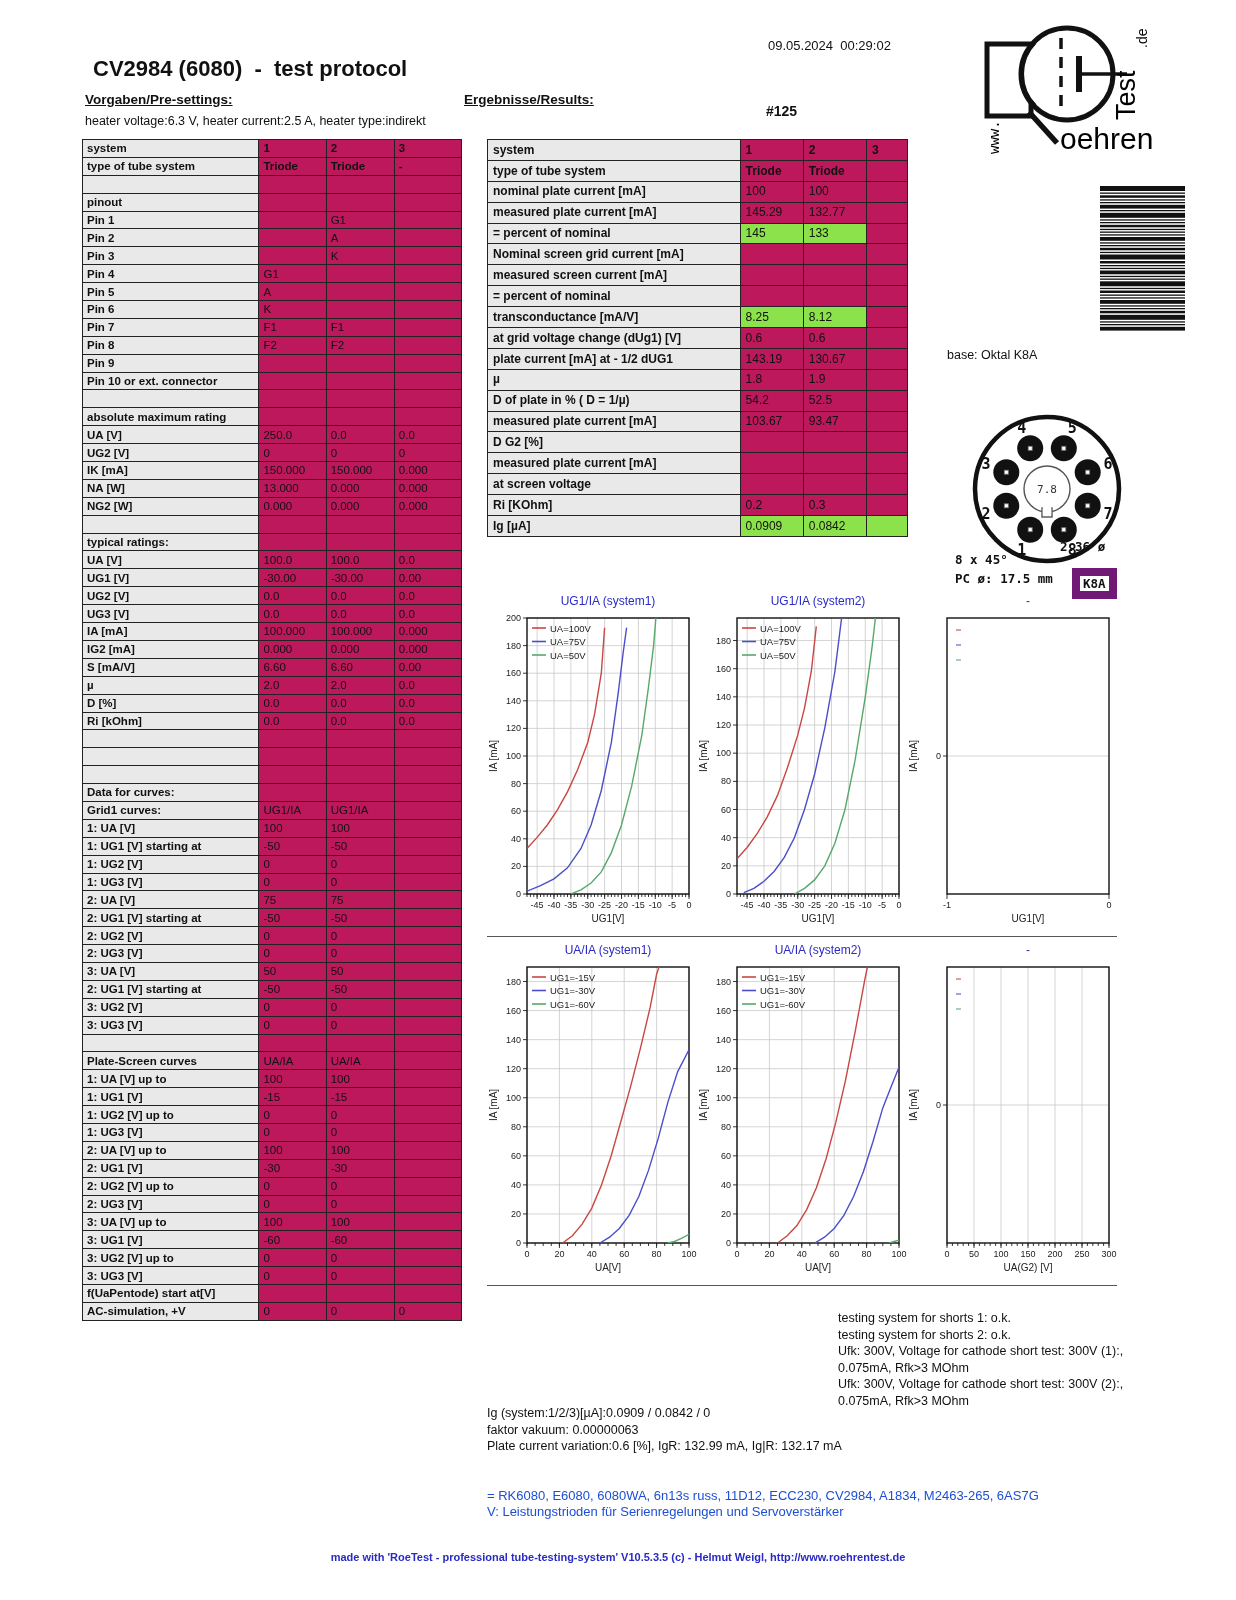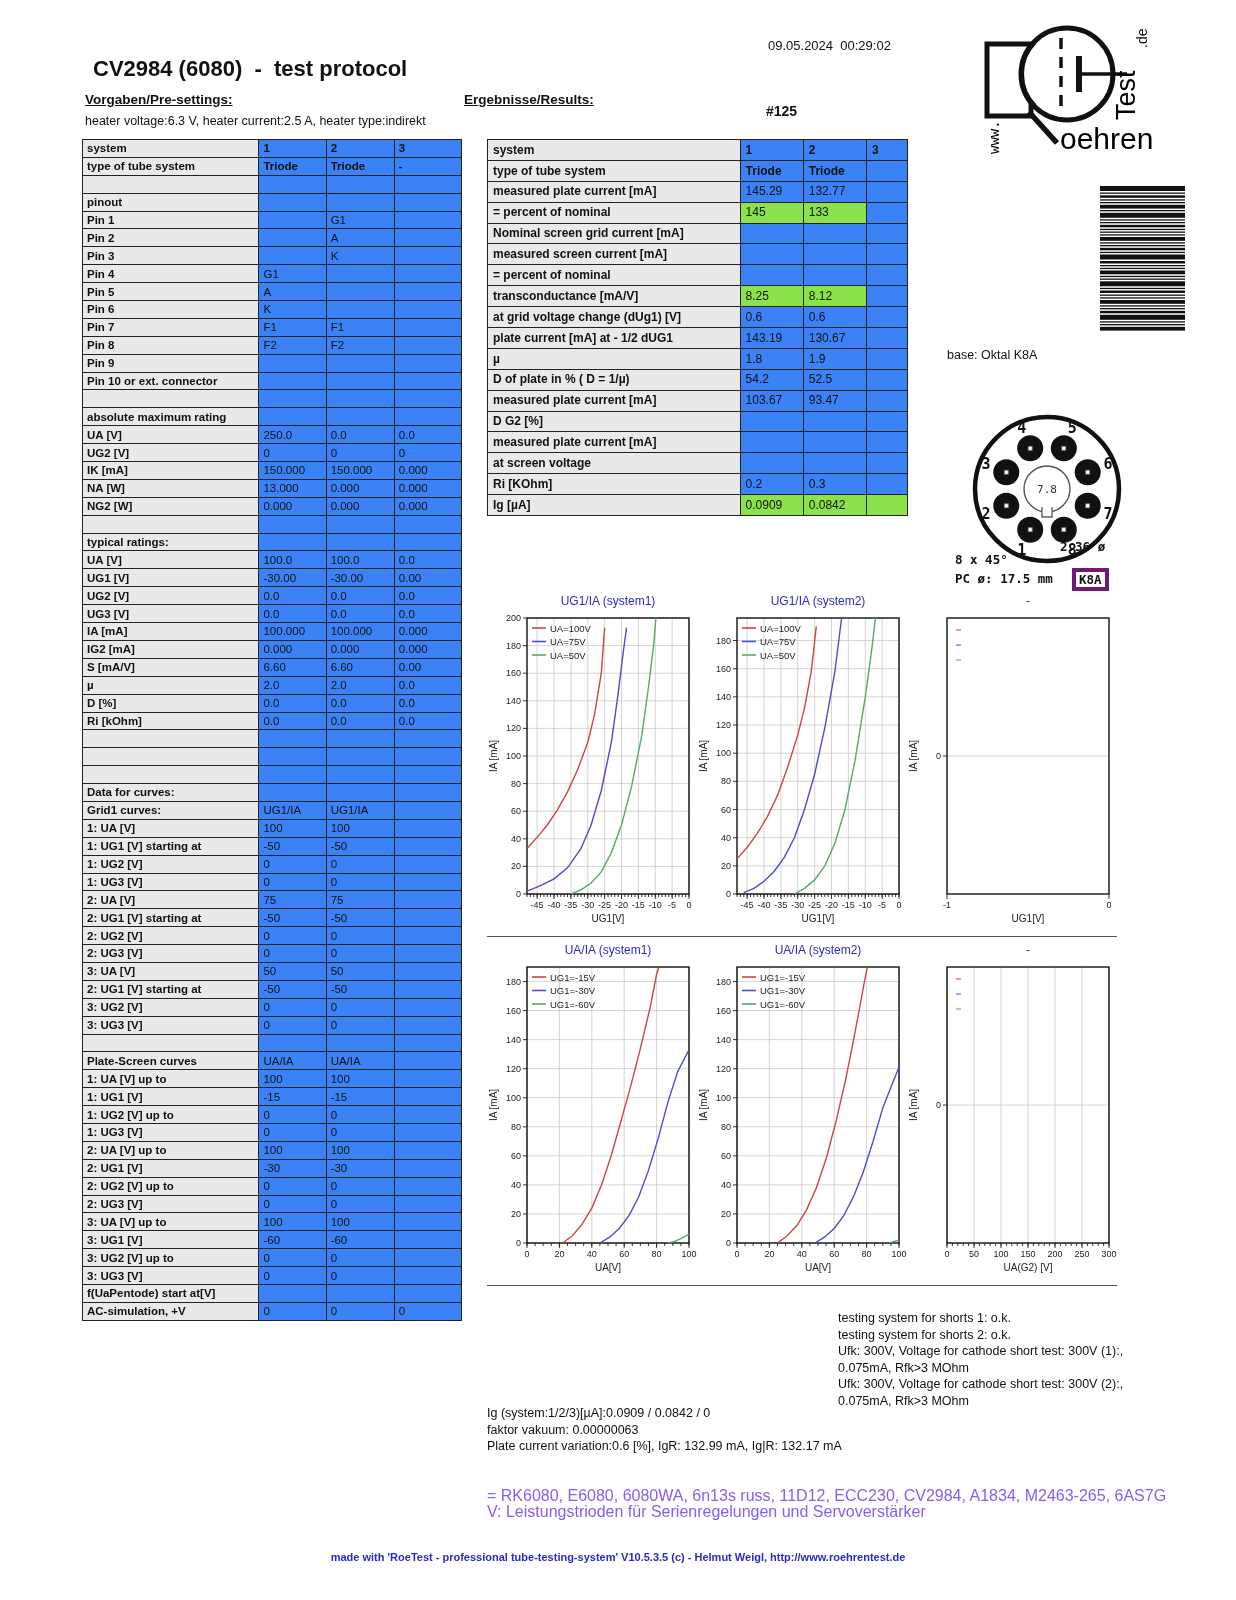--- a/index.html
+++ b/index.html
@@ -6,53 +6,53 @@
   .page{position:relative;width:1236px;height:1600px;background:#fff;overflow:hidden;
         font-family:"Liberation Sans",sans-serif;color:#111}
   .abs{position:absolute}
   .date{left:768px;top:38px;font-size:13px;white-space:pre}
   .title{left:85px;top:48px;font-size:22px;font-weight:bold;margin:8px;white-space:pre}
   .heading{font-size:13.5px;font-weight:bold;text-decoration:underline;white-space:nowrap}
   .h-pre{left:85px;top:92px}
   .h-res{left:464px;top:92px}
   .sub{left:85px;top:114px;font-size:12.5px;white-space:nowrap}
   .serial{left:766px;top:103px;font-size:14px;font-weight:bold}
-  table.t{border-collapse:collapse;table-layout:fixed;background:#3b82f6}
+  table.t{border-collapse:collapse;table-layout:fixed;background:#be185d}
   table.t td{border:1px solid #222;white-space:nowrap;overflow:hidden;vertical-align:middle}
   table.pre{left:82px;top:139px;width:380px}
   table.pre td{height:16.9px;font-size:11.5px;padding:0 4px;line-height:1.05}
   table.res{left:487px;top:139px;width:421px}
   table.res td{height:19.9px;font-size:12px;padding:0 5px;line-height:1.05}
   td.lbl{background:#e9e9e9;font-weight:bold}
   td.b{font-weight:bold}
   td.hl{background:var(--hl,#8ce24a)}
   #barcode{left:1100px;top:186px}
   .base{left:947px;top:348px;font-size:12.5px}
   #socket-svg{left:952px;top:400px}
   .cap{font-family:"DejaVu Sans Mono",monospace;font-weight:bold;font-size:12.5px;white-space:nowrap}
   .cap1{left:955px;top:552px}
   .cap2{left:1060px;top:539px}
   .cap3{left:955px;top:571px}
-  .capk{left:1072px;top:568px;border:4px solid #701a75;padding:0 3px;line-height:15px}
+  .capk{left:1072px;top:568px;border:8px solid #701a75;padding:0 3px;line-height:15px}
   #charts{left:487px;top:588px;width:632px;height:698px;display:grid;
           grid-template-columns:repeat(3,210px);grid-template-rows:349px 349px}
   .chart-cell{border-bottom:1px solid #555}
   .grid{stroke:#c9c9c9;stroke-width:0.8}
   .tick{stroke:#222;stroke-width:0.9}
   .tl{font-size:9px;font-family:"Liberation Sans",sans-serif;fill:#222}
   .ll{font-size:9.5px;font-family:"Liberation Sans",sans-serif;fill:#222}
   .ct{font-size:12px;font-family:"Liberation Sans",sans-serif;fill:var(--accent,#2a2ac4)}
   .al{font-size:10px;font-family:"Liberation Sans",sans-serif;fill:#222}
   .pinlbl{font-size:15px;font-weight:bold;font-family:"DejaVu Sans Mono",monospace;fill:#111}
   .keylbl{font-size:11px;font-family:"DejaVu Sans Mono",monospace;fill:#333}
   .notes{font-size:12.5px;line-height:16.5px;white-space:nowrap}
   .nl1{left:487px;top:1310px}
   .nl2{left:487px;top:1405px}
   .nr1{left:838px;top:1310px}
-  .eq{left:487px;top:1488px;font-size:16px;line-height:16px;color:#8b5cf6}
+  .eq{left:487px;top:1488px;font-size:13px;line-height:16px;color:#1d4ed8}
   .footer{left:0;top:1551px;width:1236px;text-align:center;font-size:11px;font-weight:bold;
           color:var(--accent,#2a2ac4);white-space:nowrap}
   #logo{left:973px;top:22px}
   .logo-stroke{fill:none;stroke:#111}
 </style>
 </head>
 <body>
 
 <div class="page">
 
@@ -498,20 +498,26 @@
           <td class="lbl">system</td>
           <td class="b">1</td>
           <td class="b">2</td>
           <td class="b">3</td>
         </tr>
         <tr>
           <td class="lbl">type of tube system</td>
           <td class="b">Triode</td>
           <td class="b">Triode</td>
           <td class="b"></td>
+        </tr>
+        <tr>
+          <td class="lbl">nominal plate current [mA]</td>
+          <td>100</td>
+          <td>100</td>
+          <td></td>
         </tr>
         <tr>
           <td class="lbl">measured plate current [mA]</td>
           <td>145.29</td>
           <td>132.77</td>
           <td></td>
         </tr>
         <tr>
           <td class="lbl">= percent of nominal</td>
           <td class="hl">145</td>

